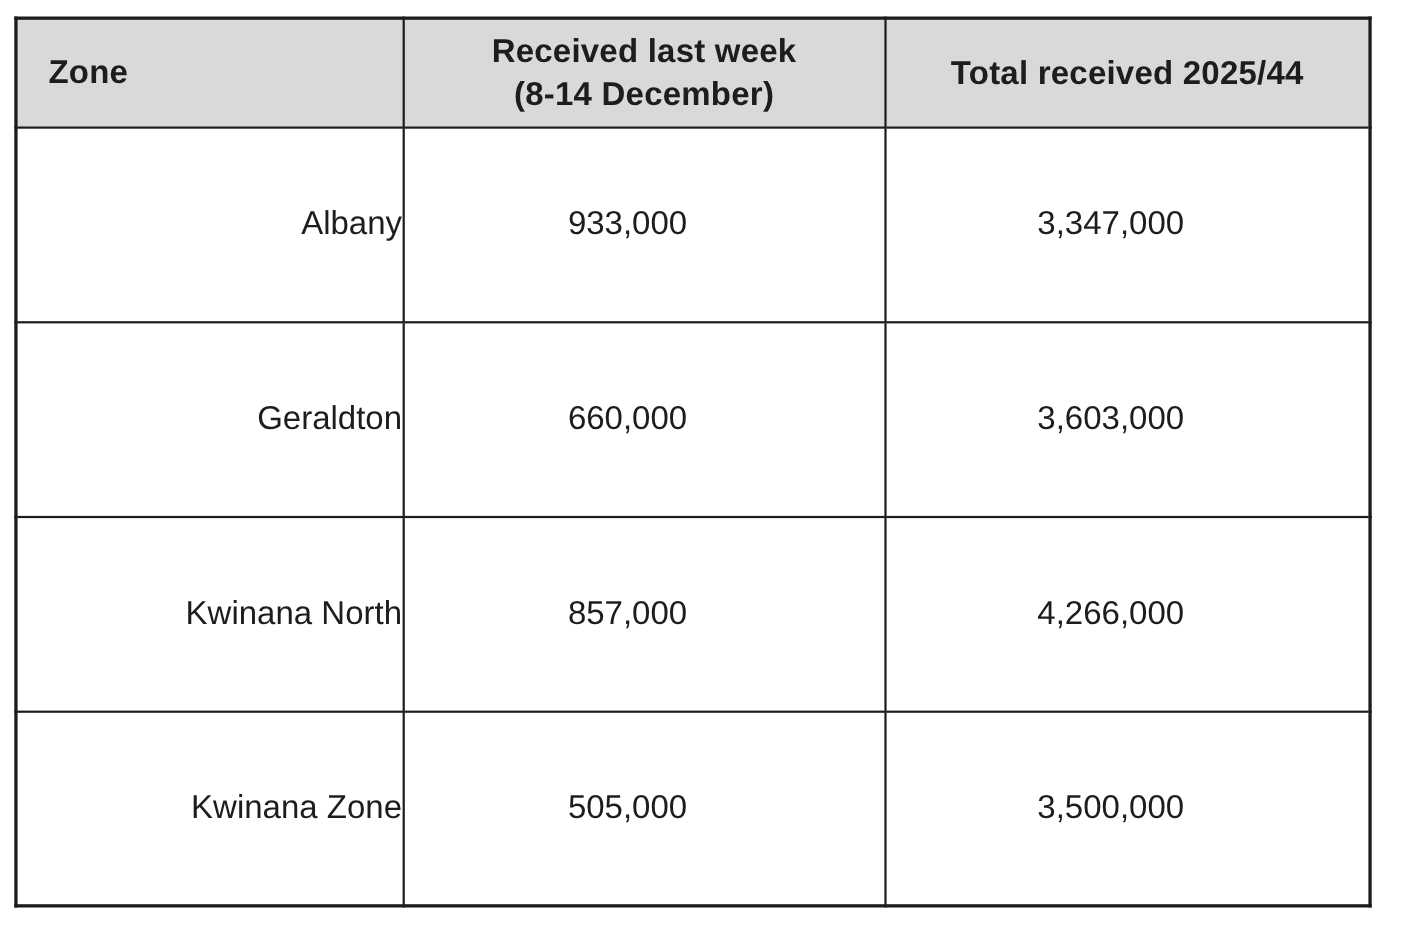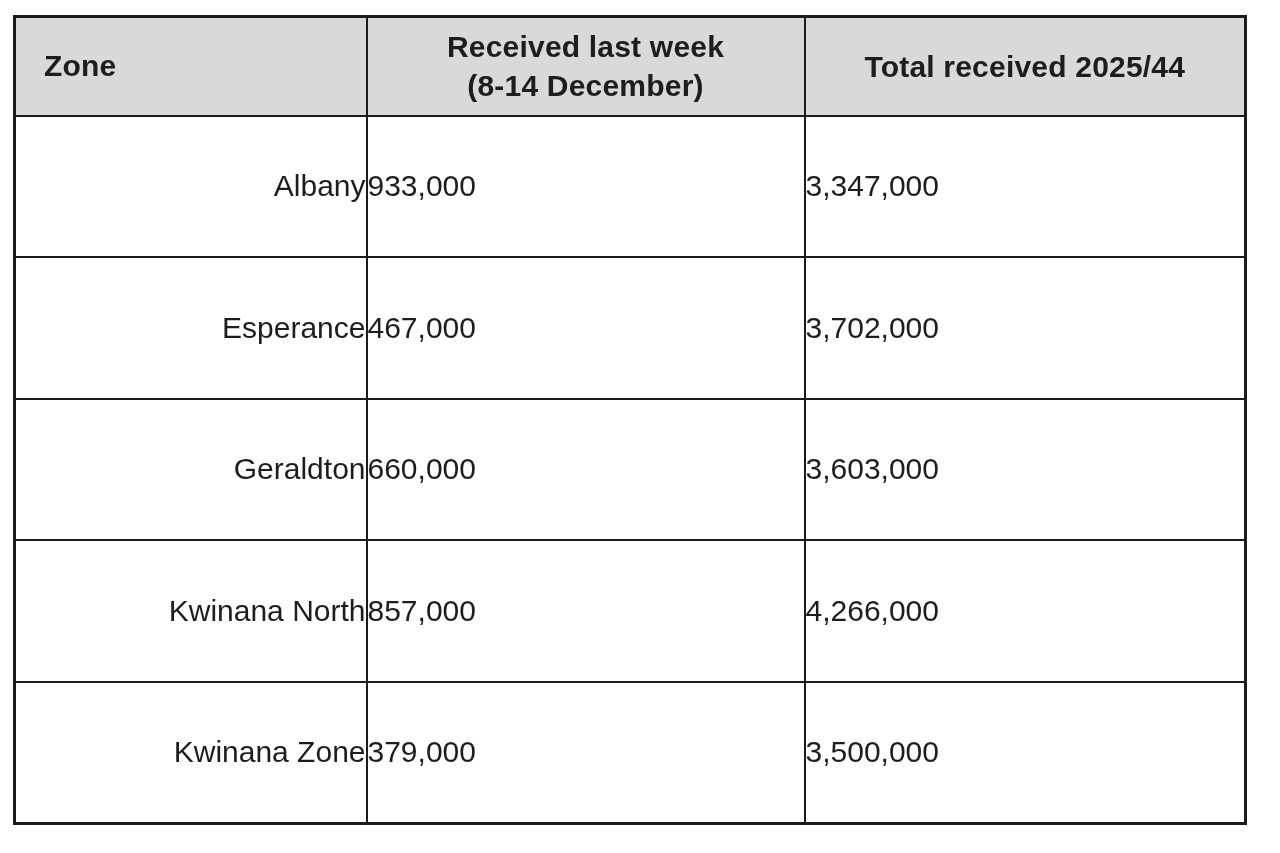--- a/index.html
+++ b/index.html
@@ -54,21 +54,21 @@
     text-align: center;
     padding: 0 12px;
     line-height: 1.3;
   }
   td.zone-cell {
     text-align: right;
     padding-left: 28px;
     font-weight: 400;
   }
   td.num-cell {
-    text-align: left;
+    text-align: center;
     padding-right: 30px;
     font-weight: 400;
   }
   tr.total-row td {
     font-weight: 700;
   }
 </style>
 </head>
 <body>
 
@@ -89,34 +89,29 @@
         <th class="center-head">Total received 2025/44</th>
       </tr>
     </thead>
     <tbody>
       <tr>
         <td class="zone-cell">Albany</td>
         <td class="num-cell">933,000</td>
         <td class="num-cell">3,347,000</td>
       </tr>
       <tr>
-        <td class="zone-cell">Esperance</td>
-        <td class="num-cell">467,000</td>
-        <td class="num-cell">3,702,000</td>
-      </tr>
-      <tr>
         <td class="zone-cell">Geraldton</td>
         <td class="num-cell">660,000</td>
         <td class="num-cell">3,603,000</td>
       </tr>
       <tr>
         <td class="zone-cell">Kwinana North</td>
         <td class="num-cell">857,000</td>
         <td class="num-cell">4,266,000</td>
       </tr>
       <tr>
         <td class="zone-cell">Kwinana Zone</td>
-        <td class="num-cell">379,000</td>
+        <td class="num-cell">505,000</td>
         <td class="num-cell">3,500,000</td>
       </tr>
     </tbody>
   </table>
 </div>
 
 </body></html>

